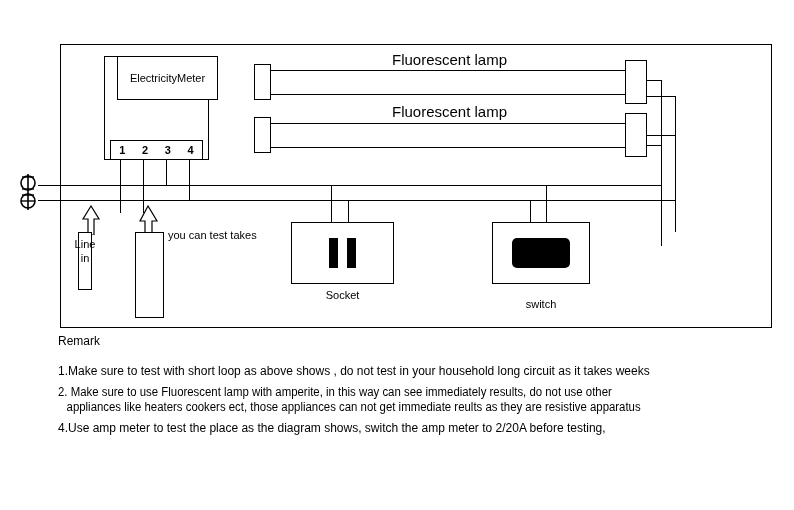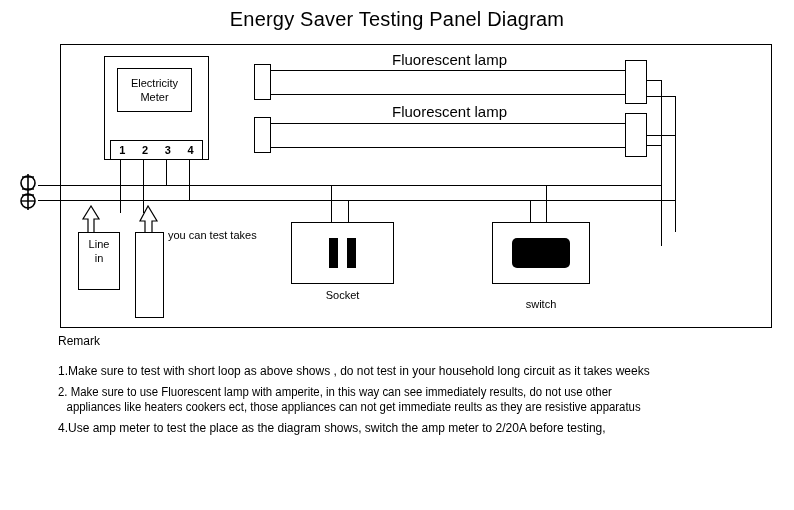--- a/index.html
+++ b/index.html
@@ -22,23 +22,23 @@
     left:60px;top:44px;width:712px;height:284px;
     border:1px solid #000;box-sizing:border-box;background:transparent;
   }
 
   
   #meter-box{
     left:104px;top:56px;width:105px;height:104px;
     border:1.5px solid #000;box-sizing:border-box;background:#fff;
   }
   #meter-label{
-    left:117px;top:68px;width:75px;height:44px;
+    left:117px;top:56px;width:101px;height:44px;
     border:1px solid #000;box-sizing:border-box;background:#fff;
-    display:flex;flex-direction:column;align-items:center;justify-content:center;
+    display:flex;flex-direction:row;align-items:center;justify-content:center;
     font-size:11px;line-height:14px;
   }
   #terminal-strip{
     left:110px;top:140px;width:93px;height:20px;
     border:1.2px solid #000;box-sizing:border-box;background:#fff;
     display:flex;align-items:center;
   }
   #terminal-strip .term{
     flex:1;text-align:center;font-size:11px;font-weight:bold;
   }
@@ -81,21 +81,20 @@
   .rk-item.condensed{
     font-family:"Liberation Sans", sans-serif;
     transform:scaleX(.95);transform-origin:left center;
   }
 </style>
 </head>
 <body>
 
 <div id="stage">
 
-  <div class="abs" id="title">Energy Saver Testing Panel Diagram</div>
 
   <div class="abs" id="frame"></div>
 
   <div class="abs" id="meter-box"></div>
   <div class="abs" id="meter-label">
     <span>Electricity</span>
     <span>Meter</span>
   </div>
   <div class="abs" id="terminal-strip">
     <span class="term">1</span>
@@ -145,21 +144,21 @@
   <svg class="abs term-sym" style="left:18px;top:192px;" width="20" height="18" viewBox="0 0 20 18">
     <circle cx="10" cy="9" r="7" fill="none" stroke="#000" stroke-width="1.6"></circle>
     <line x1="10" y1="0" x2="10" y2="18" stroke="#000" stroke-width="1.6"></line>
     <line x1="3" y1="9" x2="17" y2="9" stroke="#000" stroke-width="1.4"></line>
     <line x1="4" y1="3" x2="16" y2="3" stroke="#000" stroke-width="1.4"></line>
   </svg>
 
   <svg class="abs arrow-svg" style="left:80px;top:205px;" width="22" height="30" viewBox="0 0 22 30">
     <path d="M11 1 L3 14 L8 14 L8 30 L14 30 L14 14 L19 14 Z" fill="#fff" stroke="#000" stroke-width="1.2" stroke-linejoin="miter"></path>
   </svg>
-  <div class="abs probe-box" style="left:78px;top:232px;width:42px;height:58px;">
+  <div class="abs probe-box" style="left:78px;top:232px;width:14px;height:58px;">
     <span>Line</span>
     <span>in</span>
   </div>
 
   <svg class="abs arrow-svg" style="left:135px;top:205px;" width="26" height="35" viewBox="0 0 26 35">
     <path d="M13 1 L5 16 L10 16 L10 35 L17 35 L17 16 L22 16 Z" fill="#fff" stroke="#000" stroke-width="1.2" stroke-linejoin="miter"></path>
   </svg>
   <div class="abs probe-box" style="left:135px;top:232px;width:29px;height:86px;"></div>
   <div class="abs note-text" style="left:168px;top:229px;">you can test takes</div>
 

